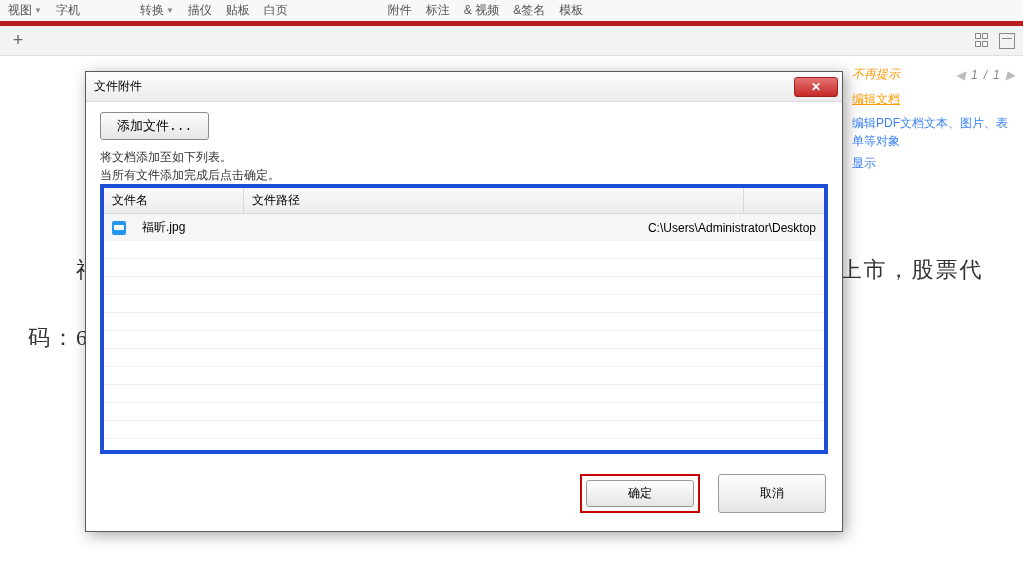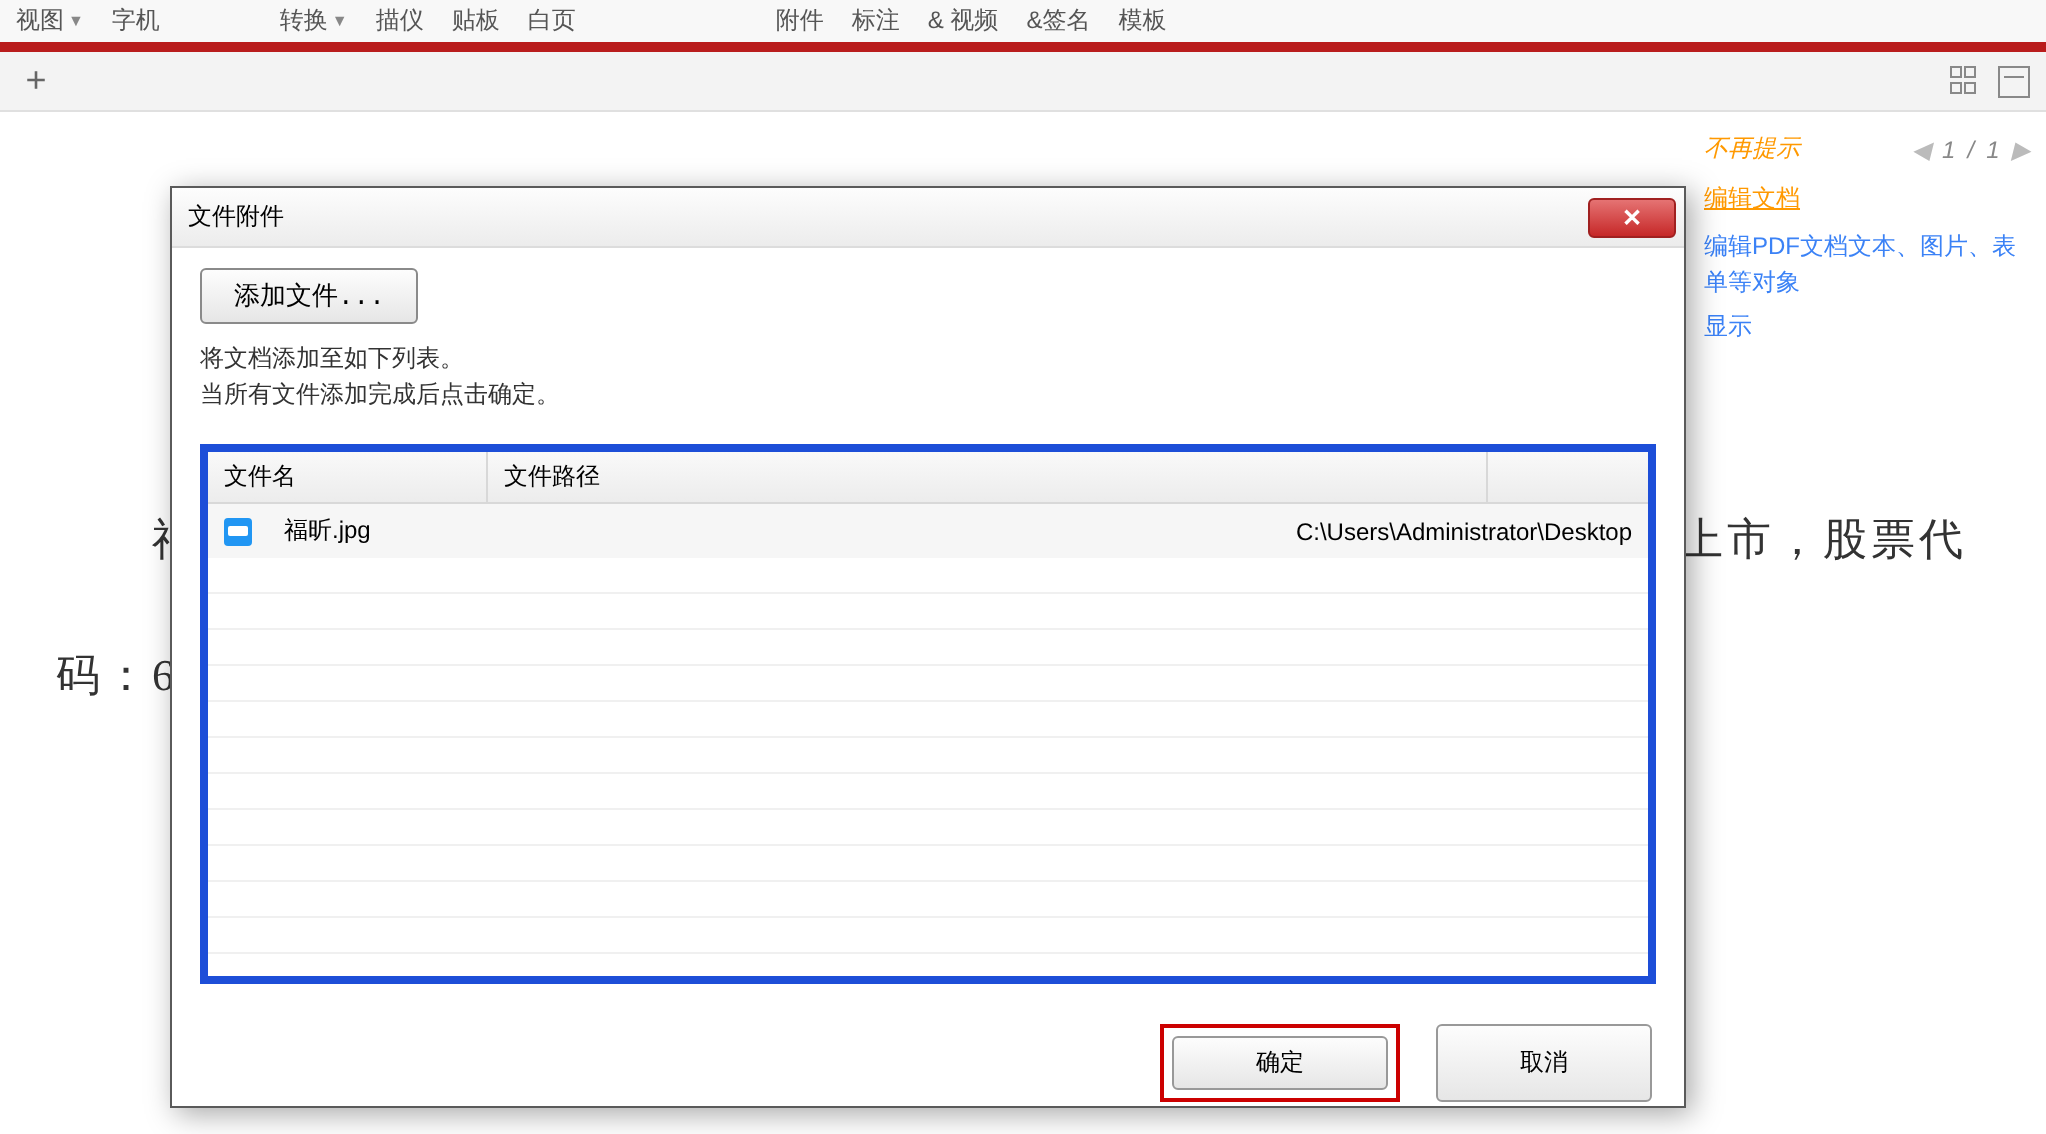--- a/index.html
+++ b/index.html
@@ -16,26 +16,26 @@
 .tray-icon{border:1px solid #888;position:relative;}
 .tray-icon::before{content:"";position:absolute;left:2px;right:2px;top:4px;border-top:1px solid #888;}
 .content{position:relative;height:511px;background:#fff;}
 .doc-text{position:absolute;left:28px;top:180px;right:28px;font-family:"SimSun",serif;font-size:22px;color:#333;line-height:68px;letter-spacing:2px;}
 .right-panel{position:absolute;right:0;top:0;width:180px;background:#fff;border-left:1px solid transparent;padding:6px 8px;font-size:12px;}
 .right-panel .hint-row{display:flex;justify-content:space-between;align-items:center;color:#f90;padding:4px 0;font-style:italic;}
 .right-panel .pager{color:#888;font-size:12px;display:flex;align-items:center;gap:6px;}
 .right-panel .pager .arrow{color:#bbb;}
 .right-panel .edit-link{color:#f90;padding:4px 0;text-decoration:underline;}
 .right-panel .desc{color:#3b82f6;line-height:18px;padding:2px 0;}
-.dialog-wrap{position:absolute;left:85px;top:37px;width:758px;height:461px;background:#fff;border:1px solid #5a5a5a;box-shadow:3px 3px 14px rgba(0,0,0,0.35);}
+.dialog-wrap{position:absolute;left:85px;top:15px;width:758px;height:461px;background:#fff;border:1px solid #5a5a5a;box-shadow:3px 3px 14px rgba(0,0,0,0.35);}
 .dialog-title{height:30px;background:linear-gradient(#fdfdfd,#ececec);border-bottom:1px solid #dcdcdc;display:flex;align-items:center;justify-content:space-between;padding:0 4px 0 8px;font-size:12px;}
 .close-btn{width:44px;height:20px;background:linear-gradient(#e57373,#c62828);border:1px solid #a02020;border-radius:3px;color:#fff;display:flex;align-items:center;justify-content:center;font-size:12px;cursor:pointer;font-weight:bold;}
 .dialog-body{padding:10px 14px;}
 .add-btn{background:linear-gradient(#fdfdfd,#e6e6e6);border:1px solid #8a8a8a;border-radius:3px;padding:4px 16px;font-size:13px;cursor:pointer;margin-bottom:8px;font-family:Liberation Mono, monospace;}
-.desc-lines{font-size:12px;color:#333;line-height:18px;margin-bottom:16px;}
+.desc-lines{font-size:12px;color:#333;line-height:18px;margin-bottom:0;}
 .file-table{border:4px solid #1d4ed8;height:270px;overflow:auto;font-size:12px;}
 .file-table .thead{display:flex;background:linear-gradient(#f9f9f9,#ececec);border-bottom:1px solid #d8d8d8;}
 .file-table .th{padding:4px 8px;border-right:1px solid #d8d8d8;}
 .file-table .th.name{width:140px;}
 .file-table .th.path{flex:1;}
 .file-table .th.last{width:80px;border-right:none;}
 .file-table .trow{display:flex;align-items:center;padding:3px 0;}
 .file-table .trow:nth-child(even){background:#f6f6f6;}
 .file-table .td{padding:2px 8px;}
 .file-table .td.name{width:140px;display:flex;align-items:center;gap:16px;}

